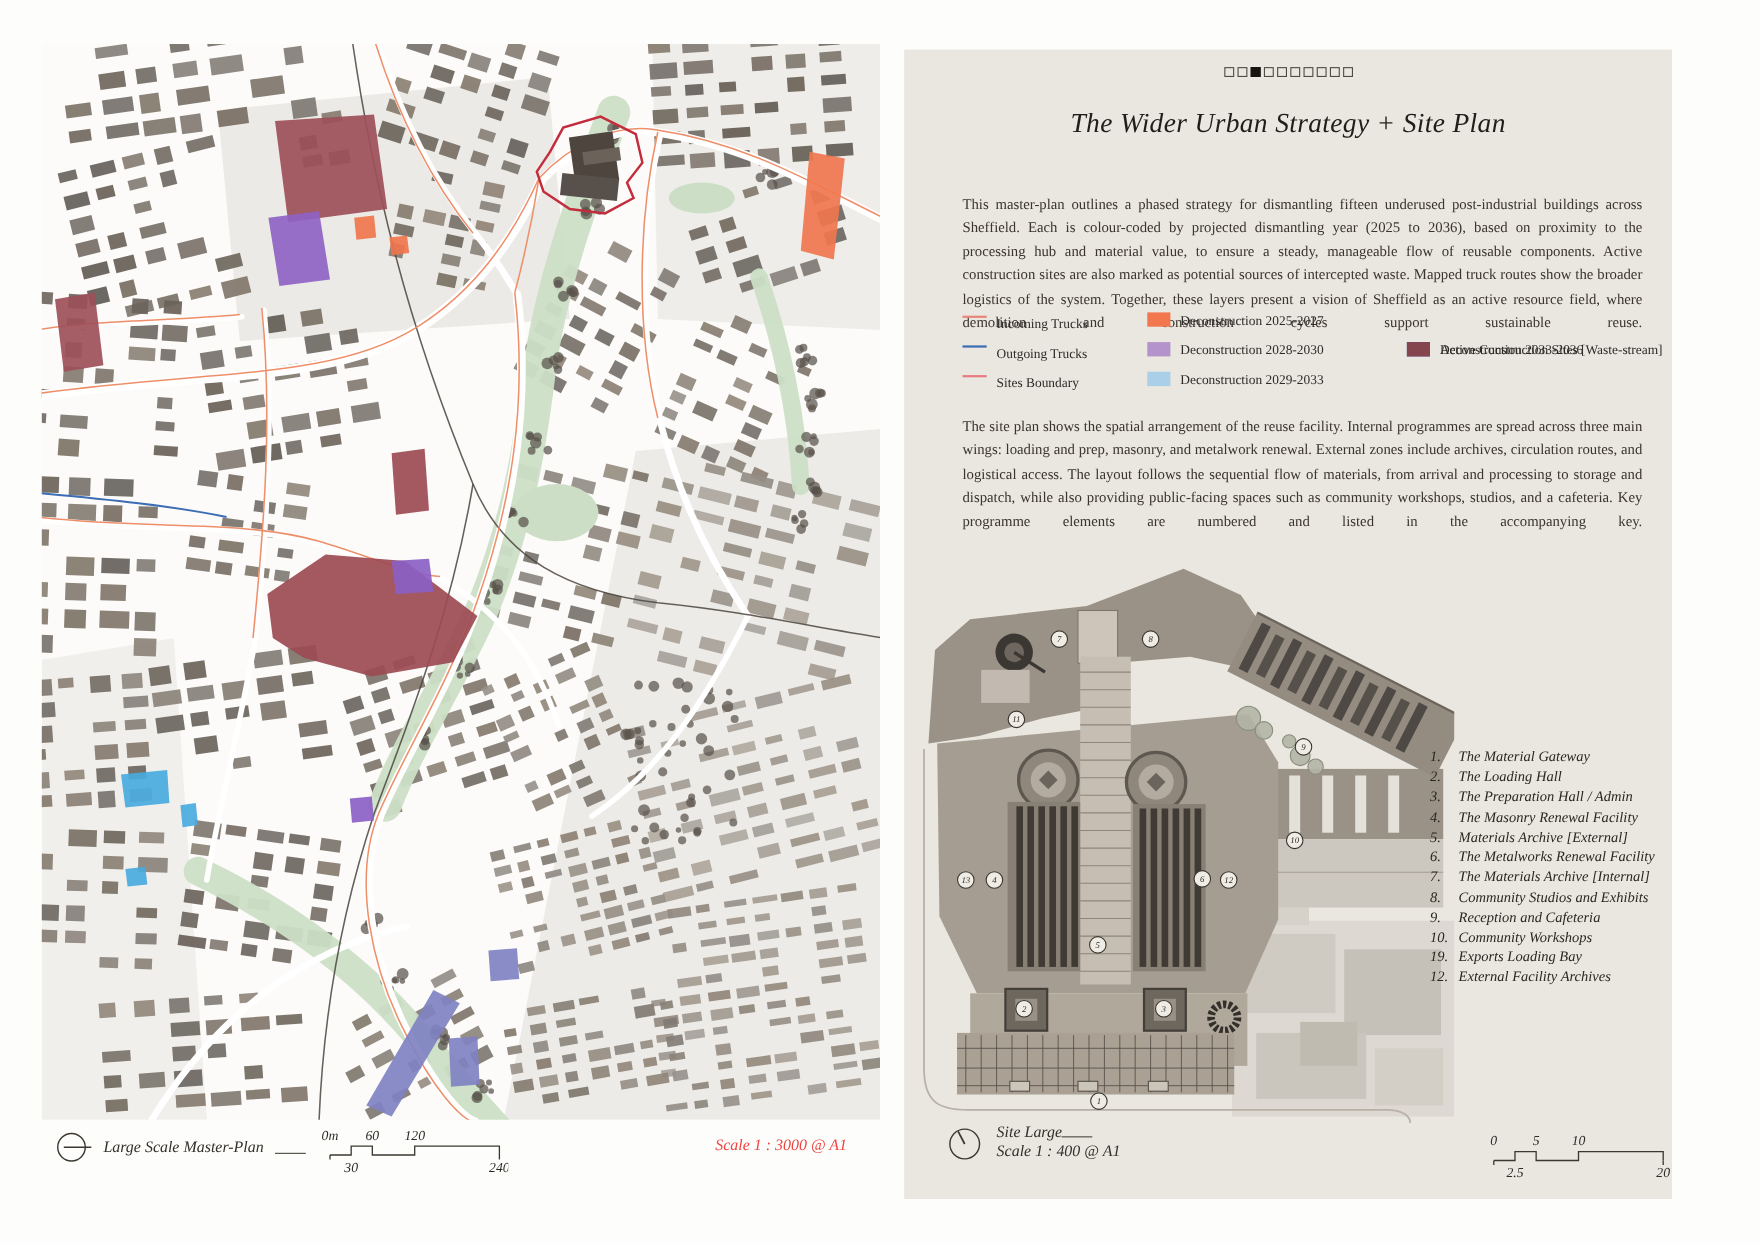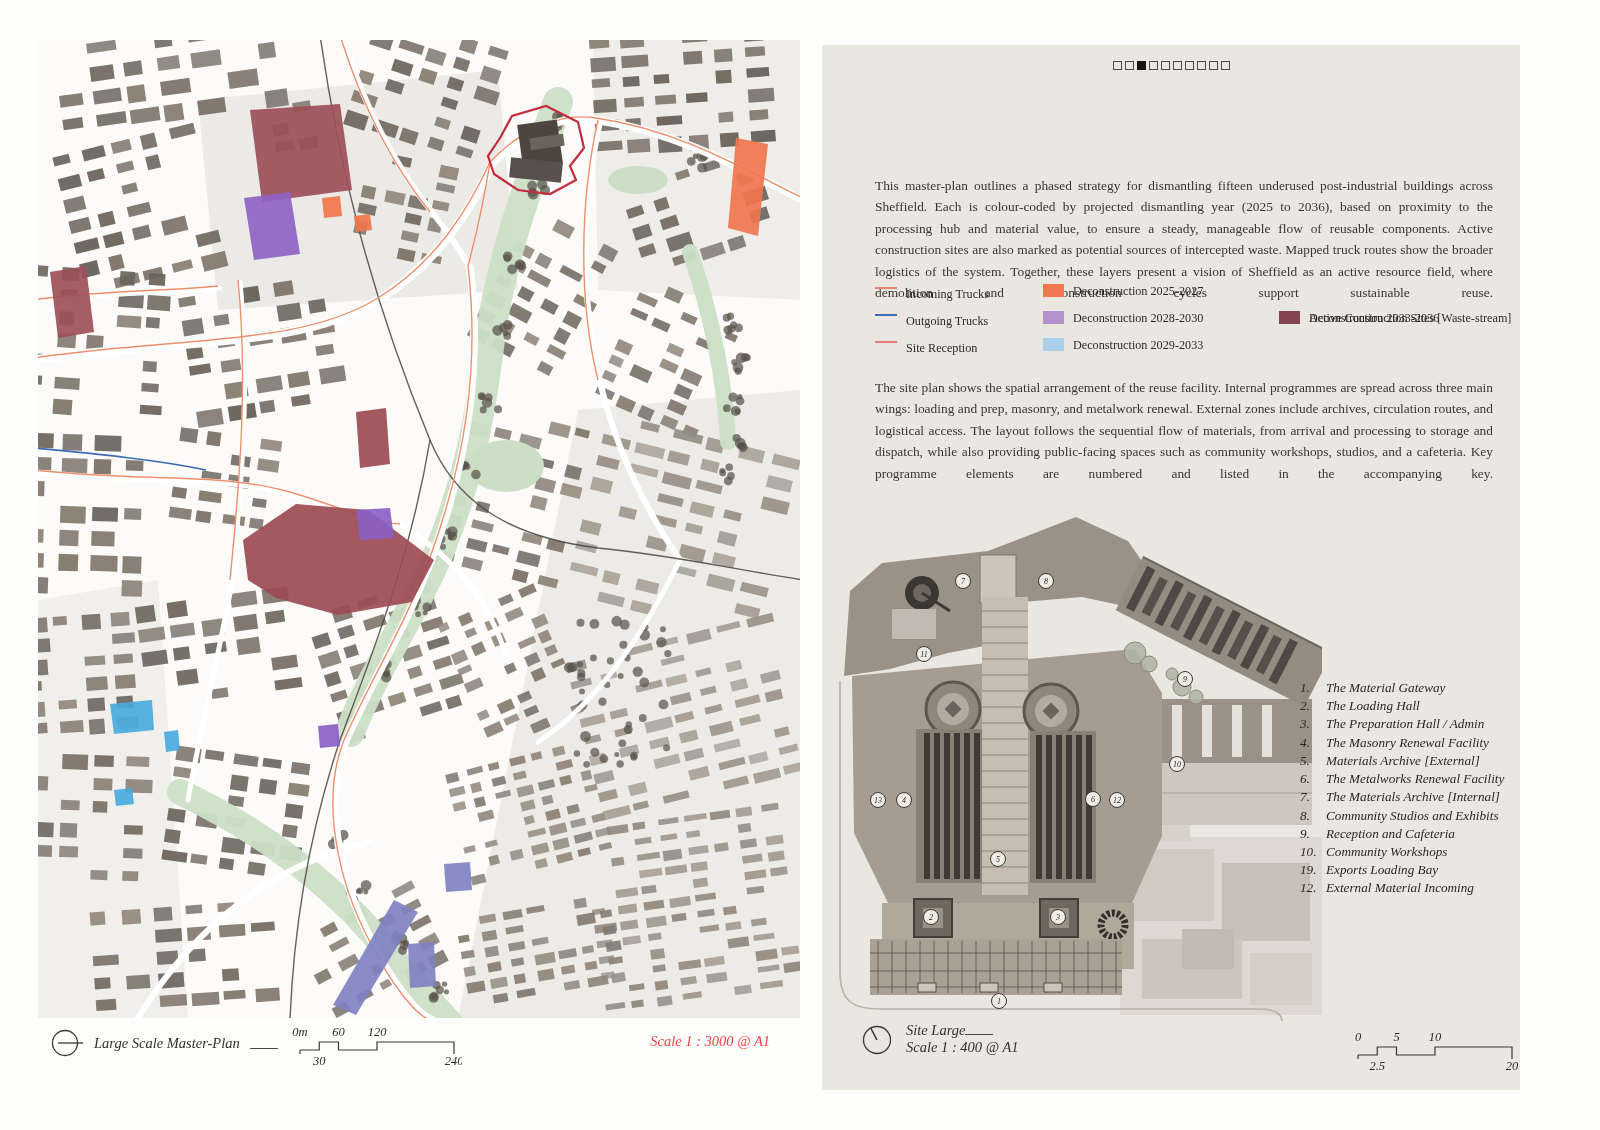--- a/index.html
+++ b/index.html
@@ -1023,35 +1023,36 @@
       <span class="dot active"></span>
       <span class="dot"></span>
       <span class="dot"></span>
       <span class="dot"></span>
       <span class="dot"></span>
       <span class="dot"></span>
       <span class="dot"></span>
       <span class="dot"></span>
     </div>
 
+  <div class="panel-title">The Wider Urban Strategy + Site Plan</div>
 
   <div class="para" id="para1">This master-plan outlines a phased strategy for dismantling fifteen underused post-industrial buildings across Sheffield. Each is colour-coded by projected dismantling year (2025 to 2036), based on proximity to the processing hub and material value, to ensure a steady, manageable flow of reusable components. Active construction sites are also marked as potential sources of intercepted waste. Mapped truck routes show the broader logistics of the system. Together, these layers present a vision of Sheffield as an active resource field, where demolition and construction cycles support sustainable reuse.</div>
 
   <div class="legend" id="legend">
       <div class="lg-row" style="left: 0px; top: 0px;">
         <span class="lg-line" style="border-color:#e8857b"></span>
         <span>Incoming Trucks</span>
       </div>
       <div class="lg-row" style="left: 0px; top: 27px;">
         <span class="lg-line" style="border-color:#3c6cb5"></span>
         <span>Outgoing Trucks</span>
       </div>
       <div class="lg-row" style="left: 0px; top: 54px;">
         <span class="lg-line" style="border-color:#e87a80"></span>
-        <span>Site Reception</span>
+        <span>Sites Boundary</span>
       </div>
       <div class="lg-row" style="left: 168px; top: -3px;">
         <span class="lg-swatch" style="background:#f2764e"></span>
         <span>Deconstruction 2025-2027</span>
       </div>
       <div class="lg-row" style="left: 168px; top: 24px;">
         <span class="lg-swatch" style="background:#b492cc"></span>
         <span>Deconstruction 2028-2030</span>
       </div>
       <div class="lg-row" style="left: 168px; top: 51px;">
@@ -1304,21 +1305,21 @@
       <div class="key-item">
         <span class="key-num">10.</span>
         <span>Community Workshops</span>
       </div>
       <div class="key-item">
         <span class="key-num">19.</span>
         <span>Exports Loading Bay</span>
       </div>
       <div class="key-item">
         <span class="key-num">12.</span>
-        <span>External Material Incoming</span>
+        <span>External Facility Archives</span>
       </div>
     </div>
 
   <div class="caption-row" style="left:36px;top:976px;align-items:flex-start;">
     <svg width="38" height="38" viewBox="0 0 38 38">
       <circle cx="19" cy="19" r="13.5" fill="none" stroke="#3c3831" stroke-width="1.3"></circle>
       <line x1="19" y1="19" x2="13" y2="7.5" stroke="#3c3831" stroke-width="1.6"></line>
     </svg>
     <div>
       <div><span class="caption-text">Site Large</span><span class="uline"></span></div>

